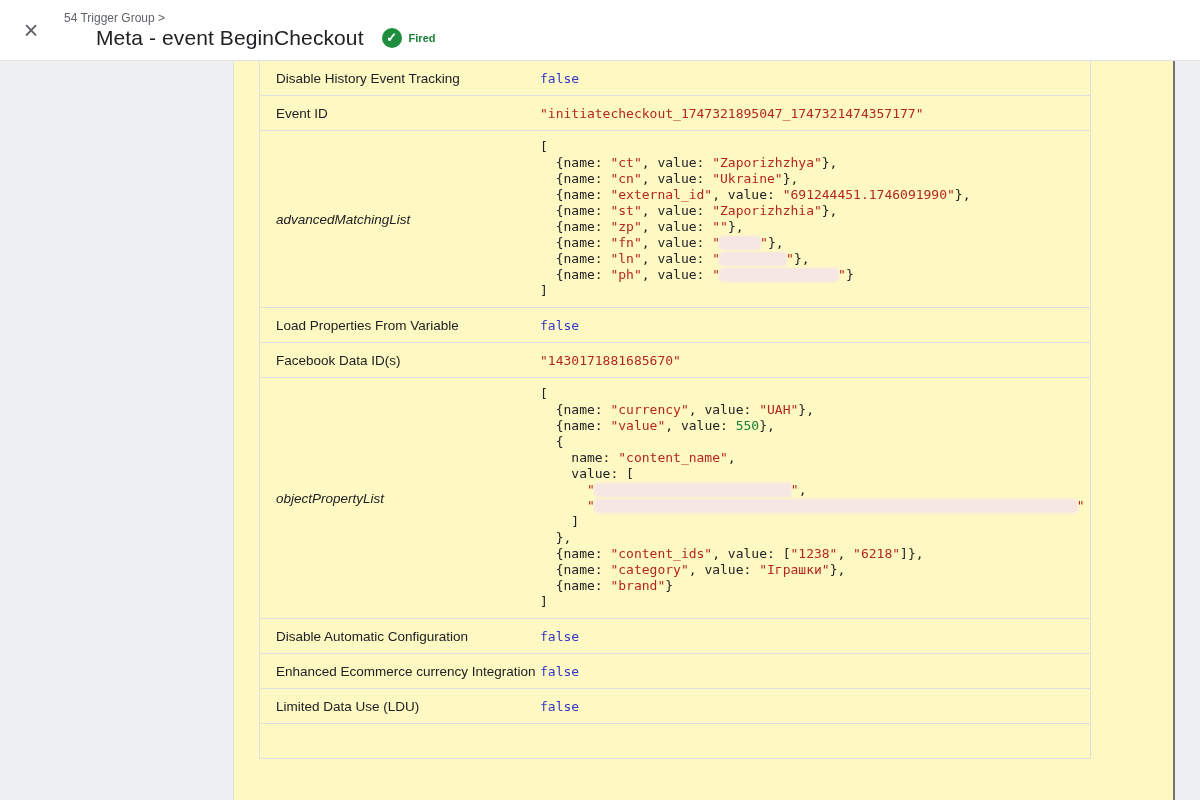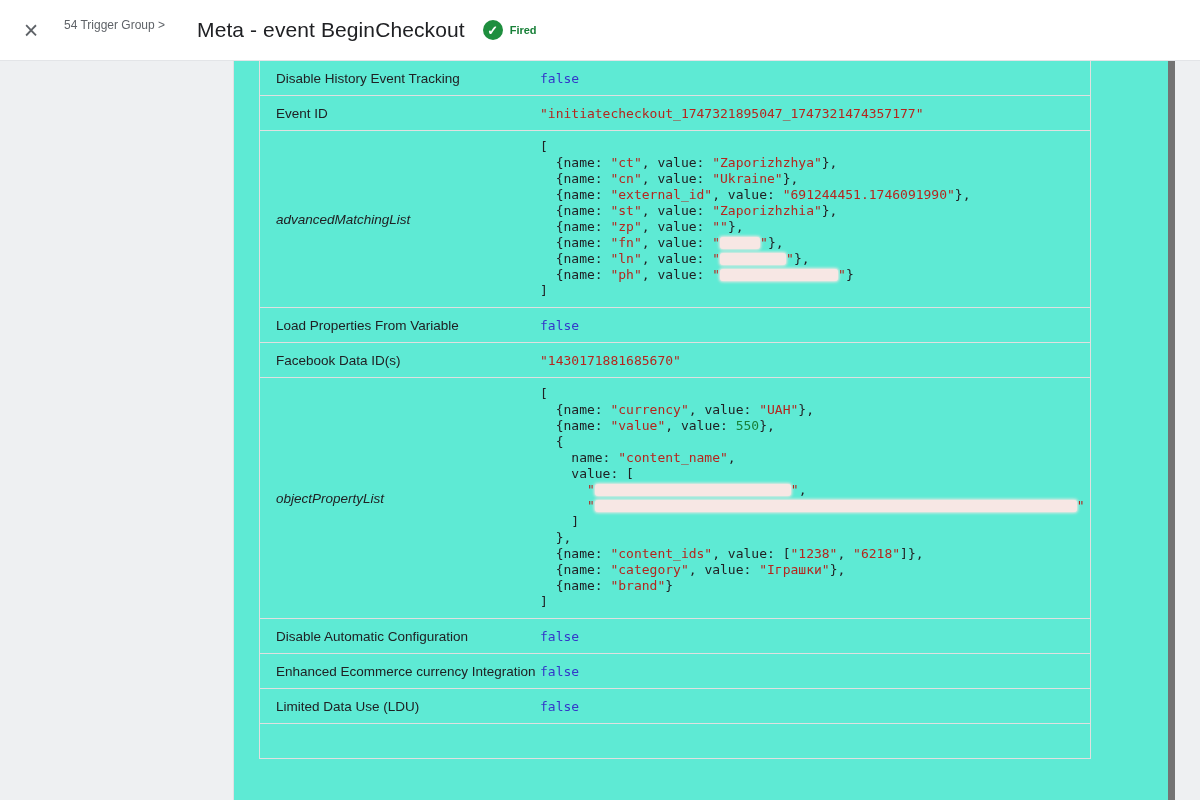--- a/index.html
+++ b/index.html
@@ -19,34 +19,34 @@
     font-family:"Liberation Sans", sans-serif; color:var(--c-text); }
 
   .app { width:1200px; height:800px; display:flex; flex-direction:column; }
 
   
   .topbar { height:61px; flex:0 0 61px; background:#fff; border-bottom:1px solid #e3e5e8;
     position:relative; display:flex; align-items:center; }
   .close-btn { position:absolute; left:18px; top:18px; width:26px; height:26px;
     color:var(--c-muted); font-size:25px; line-height:24px; text-align:center;
     cursor:pointer; font-weight:400; user-select:none; }
-  .title-block { margin-left:64px; display:flex; flex-direction:row; }
+  .title-block { margin-left:64px; display:flex; flex-direction:column; }
   .breadcrumb { font-size:12px; color:var(--c-muted); margin-bottom:1px; cursor:pointer; }
   .title-line { display:flex; align-items:center;margin-left:32px; }
   .page-title { font-size:21px; color:var(--c-text); letter-spacing:0.1px; }
   .status-badge { display:inline-flex; align-items:center; margin-left:18px; }
   .check-circle { width:20px; height:20px; border-radius:50%; background:var(--c-green);
     color:#fff; display:flex; align-items:center; justify-content:center;
     font-size:13px; font-weight:bold; }
   .status-text { margin-left:7px; font-size:11px; font-weight:bold; color:var(--c-green-text); }
 
   
   .content { flex:1; display:flex; overflow:hidden; background:#fff; }
   .left-panel { flex:0 0 234px; background:var(--c-panel); border-right:1px solid #dfe1e4; }
-  .card { flex:0 0 941px; background:#5eead4; border-right:7px solid #737373; overflow:hidden; }
+  .card { flex:0 0 941px; background:#fef9c3; border-right:2px solid #737373; overflow:hidden; }
   .right-gutter { flex:1; background:var(--c-panel); }
 
   
   .props { margin-left:25px; width:832px; border-left:1px solid var(--c-border);
     border-right:1px solid var(--c-border); }
   .row { display:flex; border-bottom:1px solid var(--c-border); }
   .row.simple { height:35px; align-items:center; }
   .row.code { padding:4px 0; }
   .label { flex:0 0 280px; padding-left:16px; font-size:13.5px; color:var(--c-text); }
   .row.code .label { align-self:center;font-style:italic; }

